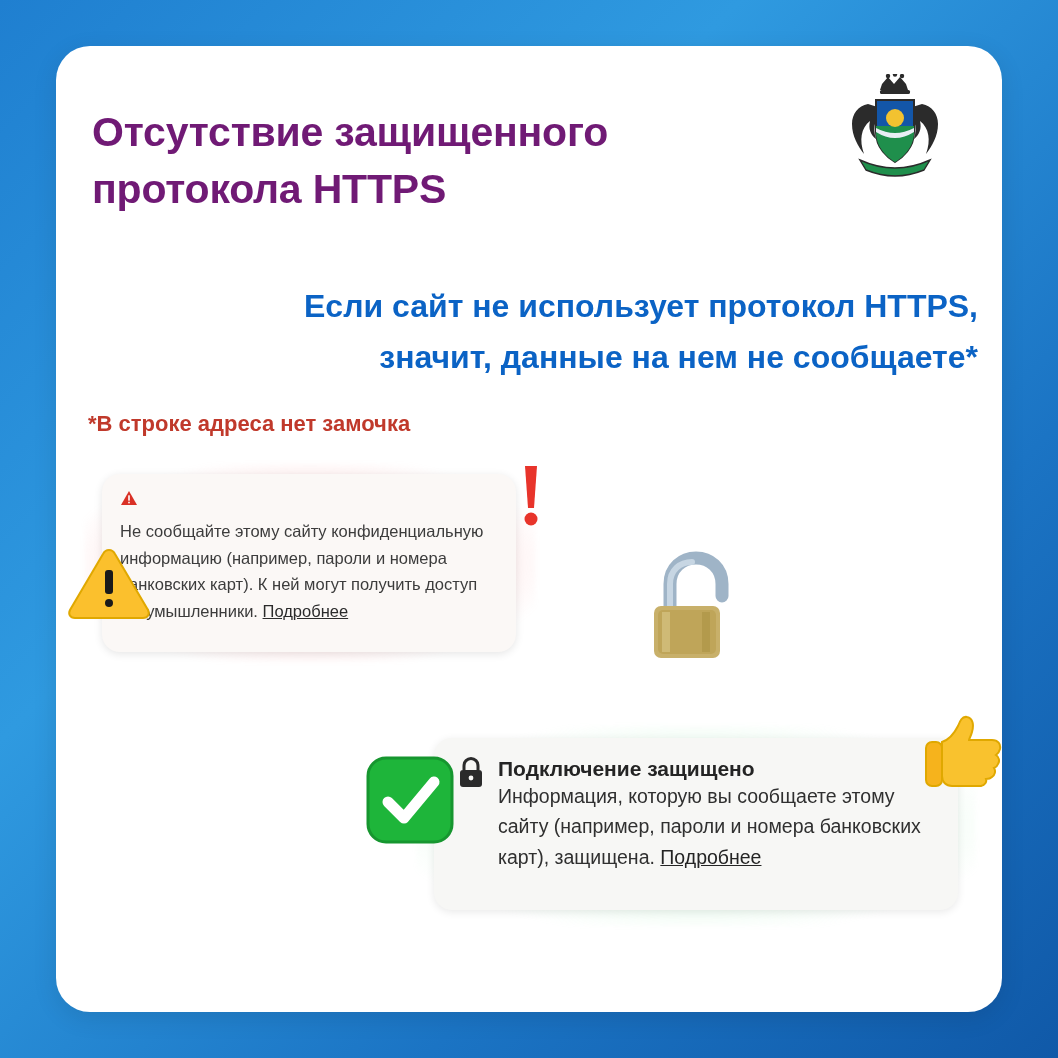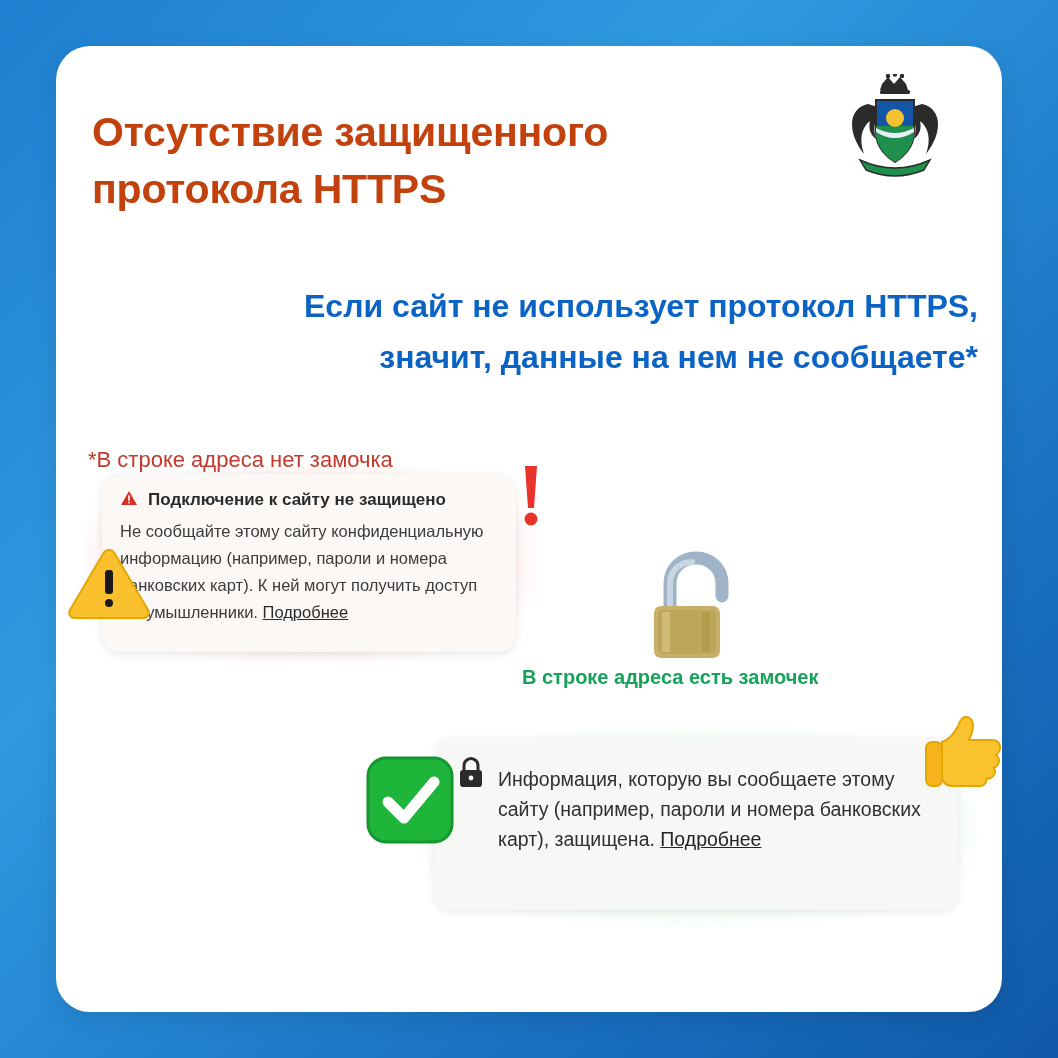--- a/index.html
+++ b/index.html
@@ -36,44 +36,43 @@
 
   
   .title {
     position: absolute;
     left: 36px;
     top: 58px;
     width: 700px;
     font-size: 41px;
     line-height: 1.38;
     font-weight: bold;
-    color: #c2410c;
+    color: #701a75;
     letter-spacing: -0.2px;
   }
   .subtitle {
     position: absolute;
     left: 22px;
     top: 235px;
     width: 900px;
     text-align: right;
     font-size: 32px;
     line-height: 1.6;
     font-weight: bold;
     color: #0b63c5;
   }
   .subtitle .star { color: #0b63c5; }
 
   .note-red {
     position: absolute;
     left: 32px;
     top: 365px;
     font-size: 22px;
-    font-weight: normal;
+    font-weight: bold;
     color: #c0392b;
-    margin-top: 36px;
   }
   .note-green {
     position: absolute;
     left: 466px;
     top: 620px;
     font-size: 20px;
     font-weight: bold;
     color: #17a15a;
   }
 
@@ -172,21 +171,20 @@
     padding: 18px 22px 14px 64px;
     box-sizing: border-box;
   }
   .sec-head {
     font-size: 21px;
     font-weight: bold;
     color: #242424;
     line-height: 1.2;
   }
   .sec-body {
-    margin-top: 8px;
     font-size: 19.5px;
     line-height: 1.55;
     color: #303030;
   }
   .sec-body a {
     color: #242424;
     text-decoration: underline;
   }
   .lock-closed {
     position: absolute;
@@ -256,21 +254,20 @@
   <div class="bubble-insecure-glow"></div>
   <div class="bubble-insecure">
     <div class="ins-head">
       <span>
         <svg viewBox="0 0 20 18" width="18" height="16" xmlns="http://www.w3.org/2000/svg">
           <path d="M10 1 L19 17 H1 Z" fill="#d93025"></path>
           <rect x="9.1" y="6" width="1.8" height="6" fill="#ffffff"></rect>
           <rect x="9.1" y="13.2" width="1.8" height="1.8" fill="#ffffff"></rect>
         </svg>
       </span>
-      <span class="ins-head-text">Подключение к сайту не защищено</span>
     </div>
     <div class="ins-body">
       <span>Не сообщайте этому сайту конфиденциальную информацию (например, пароли и номера банковских карт). К ней могут получить доступ злоумышленники.</span>
       <a href="#">Подробнее</a>
     </div>
   </div>
 
   <div class="excl-red">
     <svg viewBox="0 0 36 64" width="36" height="64" xmlns="http://www.w3.org/2000/svg">
       <path d="M12 2 h12 l-3 42 h-6 z" fill="#e8342b"></path>
@@ -291,31 +288,31 @@
       <path d="M28 64 V40 C28 24 40 14 54 14 C68 14 80 24 80 40 V52" fill="none" stroke="#9fb4c7" stroke-width="13" stroke-linecap="round"></path>
       <path d="M28 64 V40 C28 26 38 18 50 18" fill="none" stroke="#c7d6e3" stroke-width="6" stroke-linecap="round"></path>
       <rect x="12" y="62" width="66" height="52" rx="7" fill="#c8b06a"></rect>
       <rect x="12" y="62" width="66" height="52" rx="7" fill="url(#lg)" opacity="0.0"></rect>
       <rect x="16" y="66" width="58" height="44" rx="5" fill="#bfa559"></rect>
       <rect x="20" y="68" width="8" height="40" fill="#d6c383" opacity="0.7"></rect>
       <rect x="60" y="68" width="8" height="40" fill="#a8903f" opacity="0.5"></rect>
     </svg>
   </div>
 
-  <div class="note-green">В строке адреса есть замочек</div>
 
   <div class="bubble-secure-glow"></div>
   <div class="bubble-secure">
     <span class="lock-closed">
       <svg viewBox="0 0 30 34" width="30" height="34" xmlns="http://www.w3.org/2000/svg">
         <path d="M8 14 V10 C8 5.6 11.1 2.5 15 2.5 C18.9 2.5 22 5.6 22 10 V14" fill="none" stroke="#2b2b2b" stroke-width="3"></path>
         <rect x="4" y="14" width="22" height="17" rx="3" fill="#2b2b2b"></rect>
         <circle cx="15" cy="22" r="2.4" fill="#f7f7f5"></circle>
       </svg>
     </span>
+    <div class="sec-head">Подключение защищено</div>
     <div class="sec-body">
       <span>Информация, которую вы сообщаете этому сайту (например, пароли и номера банковских карт), защищена.</span>
       <a href="#">Подробнее</a>
     </div>
   </div>
 
   <div class="check-badge">
     <svg viewBox="0 0 96 96" width="96" height="96" xmlns="http://www.w3.org/2000/svg">
       <rect x="6" y="6" width="84" height="84" rx="18" fill="#1eb53a"></rect>
       <rect x="6" y="6" width="84" height="84" rx="18" fill="none" stroke="#16962f" stroke-width="3"></rect>

